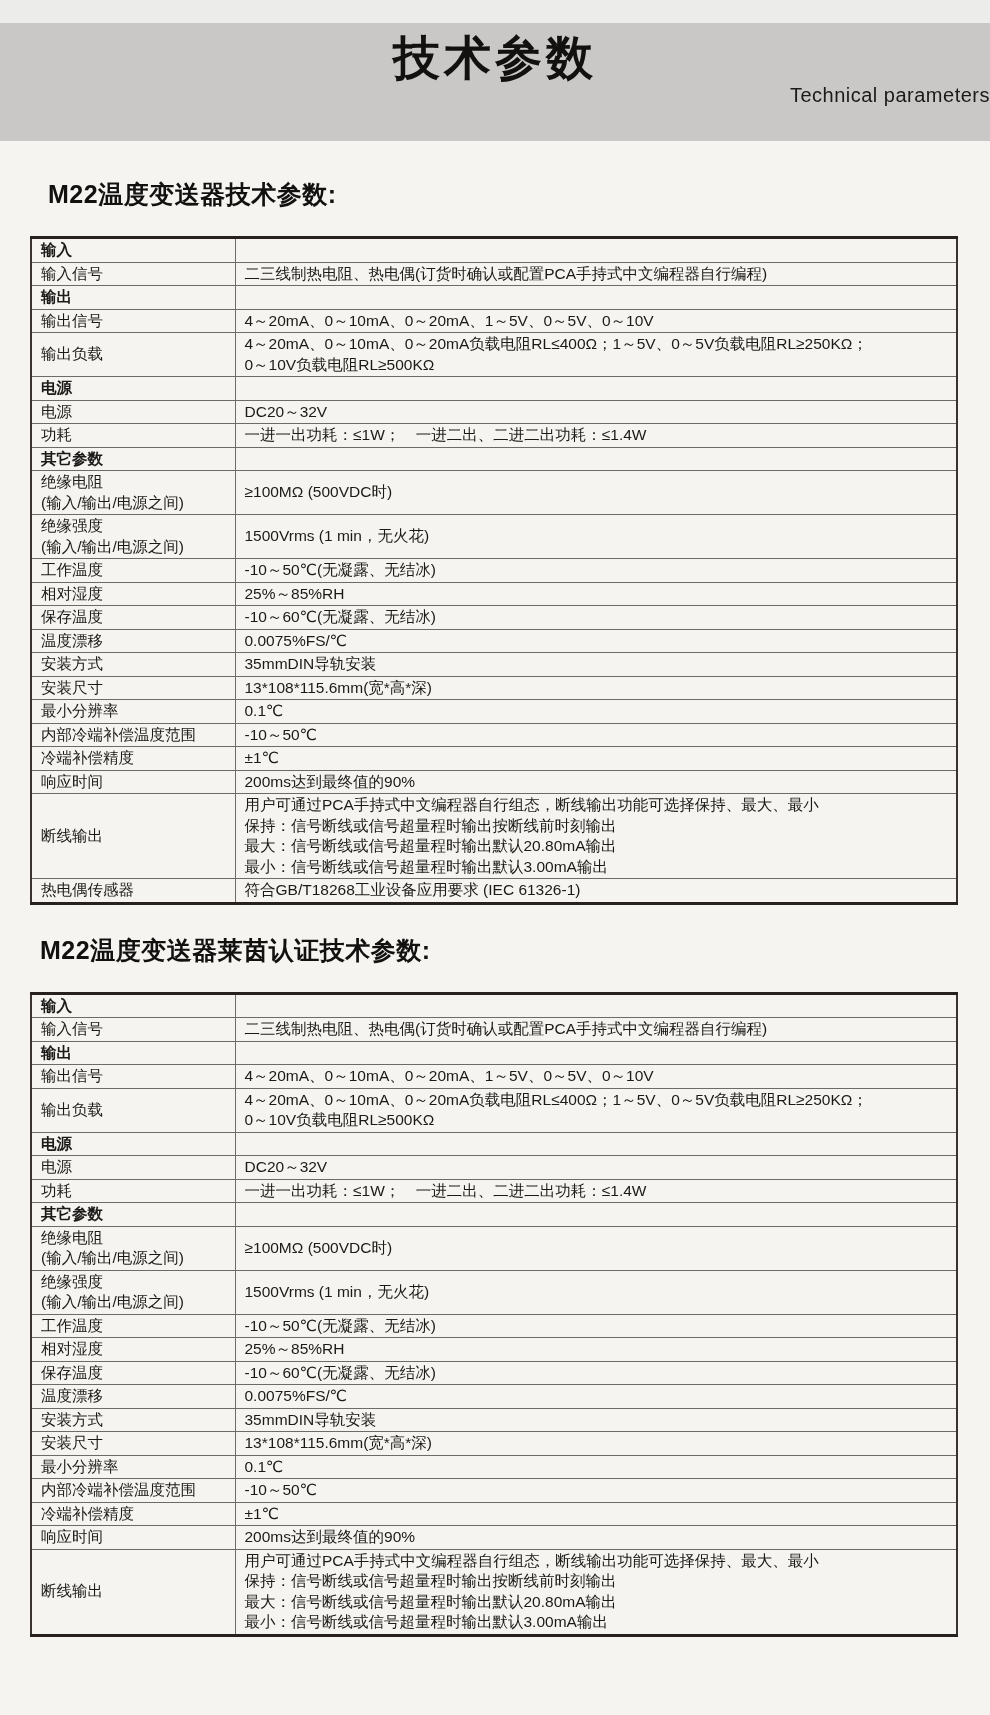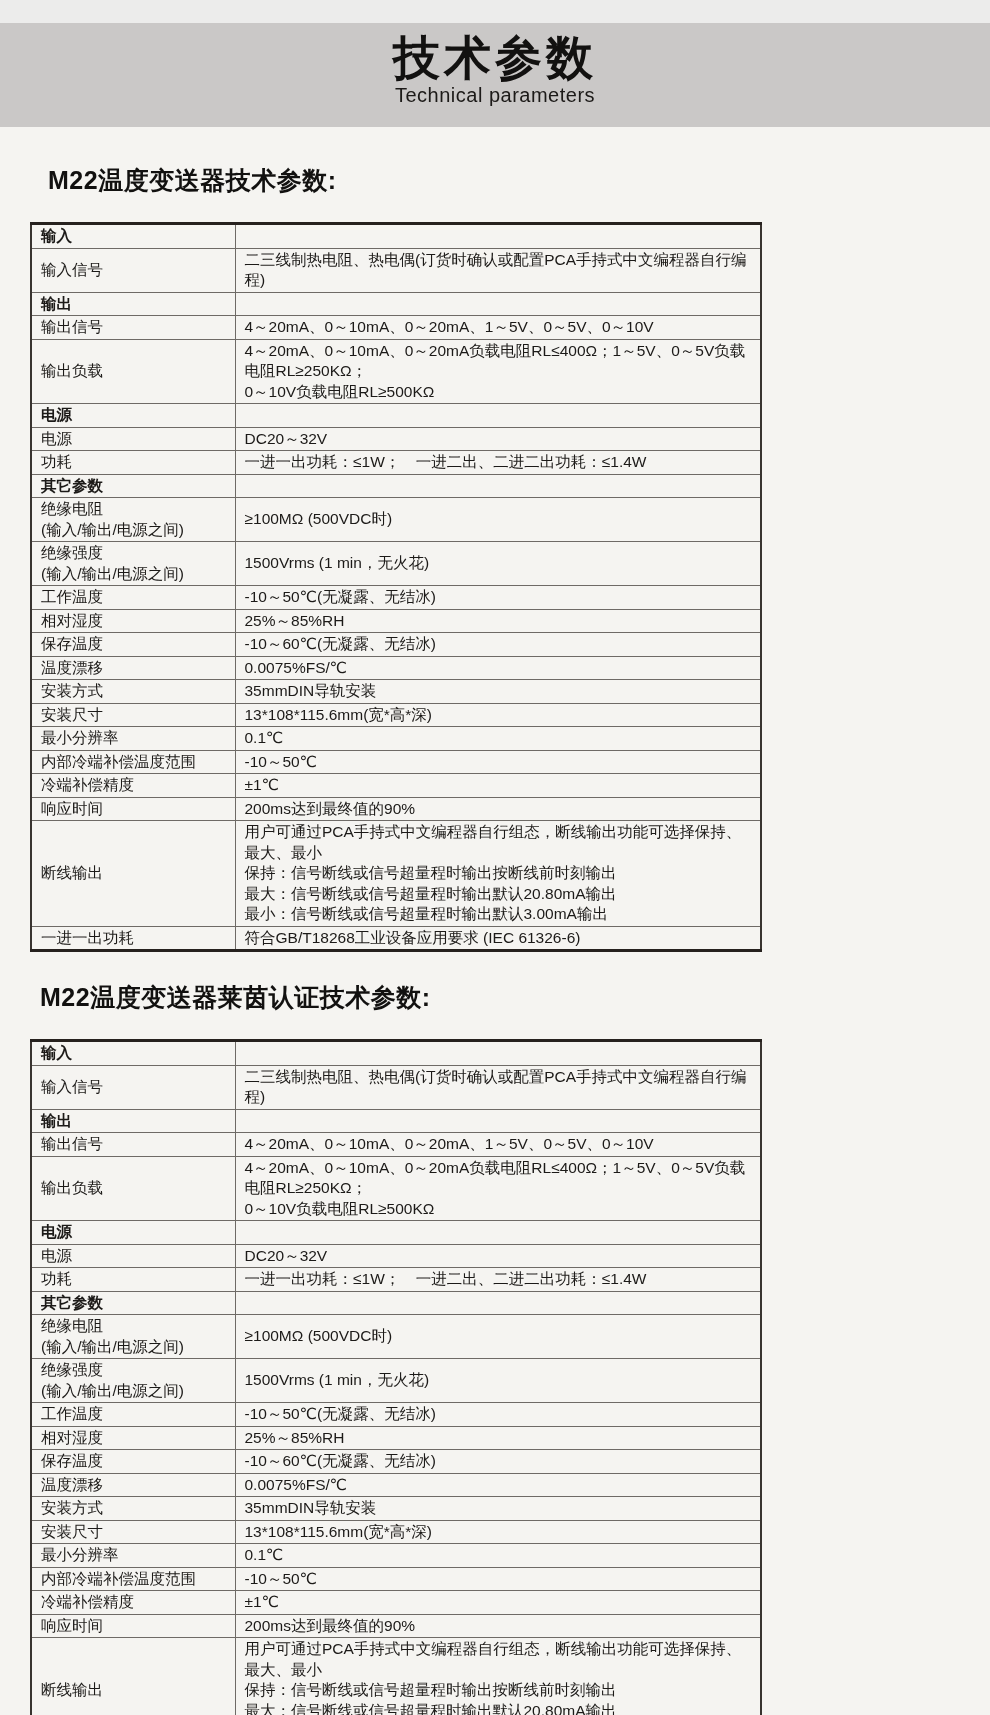--- a/index.html
+++ b/index.html
@@ -5,40 +5,40 @@
   html,body{margin:0;padding:0;}
   body{
     width:990px;height:1715px;
     background:#f5f4f1;
     font-family:"Liberation Sans","DejaVu Sans",sans-serif;
     color:#1c1a18;
     -webkit-font-smoothing:antialiased;
   }
   .top-strip{height:23px;background:#ececeb;}
   .title-band{
-    height:104px;background:#cac8c7;text-align:center;overflow:hidden;
+    height:118px;background:#cac8c7;text-align:center;overflow:hidden;
   }
   .title-band h1{
     margin:0;padding-top:9px;
     font-size:47px;line-height:52px;font-weight:bold;
     letter-spacing:4px;color:#121110;
   }
   .title-band .subtitle{
     font-size:20px;line-height:22px;color:#1c1a18;
-    letter-spacing:0.5px;font-weight:normal;
+    letter-spacing:0.5px;font-weight:normal;text-align:right;
   }
   h2.section-heading{
     font-size:25px;font-weight:bold;color:#121110;
     margin:0 0 0 40px;padding:0;letter-spacing:0.5px;
   }
   #heading-1{padding-top:37px;margin-left:48px;}
   #heading-2{padding-top:29px;}
   table.spec-table{
     margin:25px 0 0 30px;
-    width:732px;
+    width:928px;
     border-collapse:collapse;
     table-layout:fixed;
     font-size:15.5px;
     background:transparent;
   }
   table.spec-table{
     border-top:3px solid #26211e;
     border-bottom:3px solid #26211e;
     border-left:2px solid #38332f;
     border-right:2px solid #38332f;
@@ -164,22 +164,22 @@
               <td>200ms达到最终值的90%</td>
             </tr>
             <tr>
               <td>断线输出</td>
               <td>用户可通过PCA手持式中文编程器自行组态，断线输出功能可选择保持、最大、最小
 保持：信号断线或信号超量程时输出按断线前时刻输出
 最大：信号断线或信号超量程时输出默认20.80mA输出
 最小：信号断线或信号超量程时输出默认3.00mA输出</td>
             </tr>
             <tr>
-              <td>一进一出功耗</td>
-              <td>符合GB/T18268工业设备应用要求 (IEC 61326-6)</td>
+              <td>热电偶传感器</td>
+              <td>符合GB/T18268工业设备应用要求 (IEC 61326-1)</td>
             </tr>
           </tbody>
       </table>
     </section>
 
     <section>
       <h2 id="heading-2" class="section-heading">M22温度变送器莱茵认证技术参数:</h2>
       <table class="spec-table">
         <colgroup>
             <col class="c-label">

